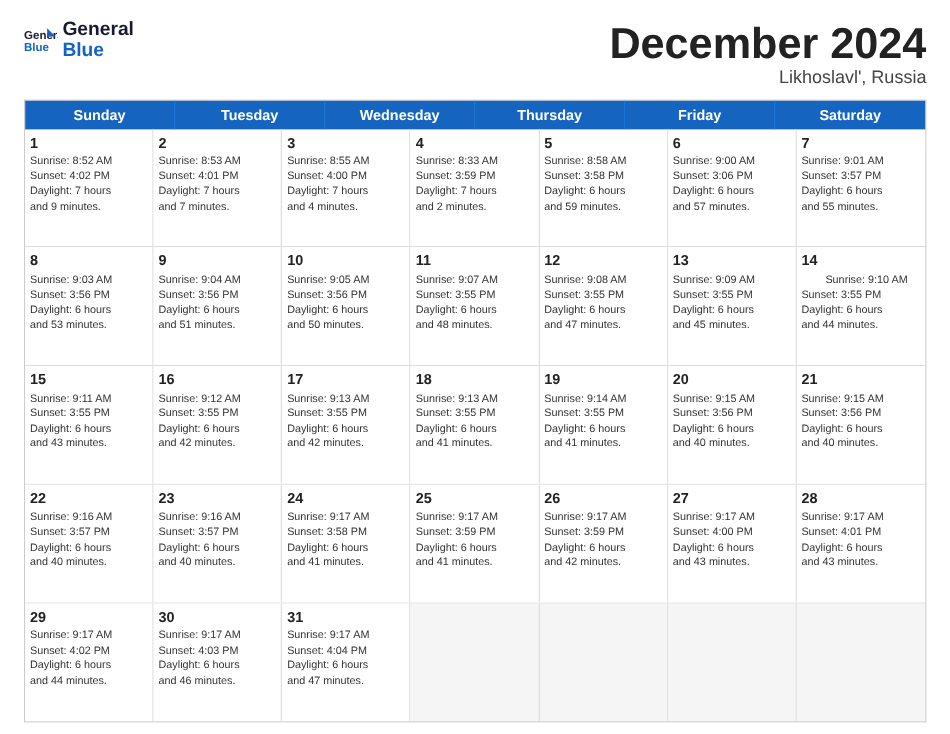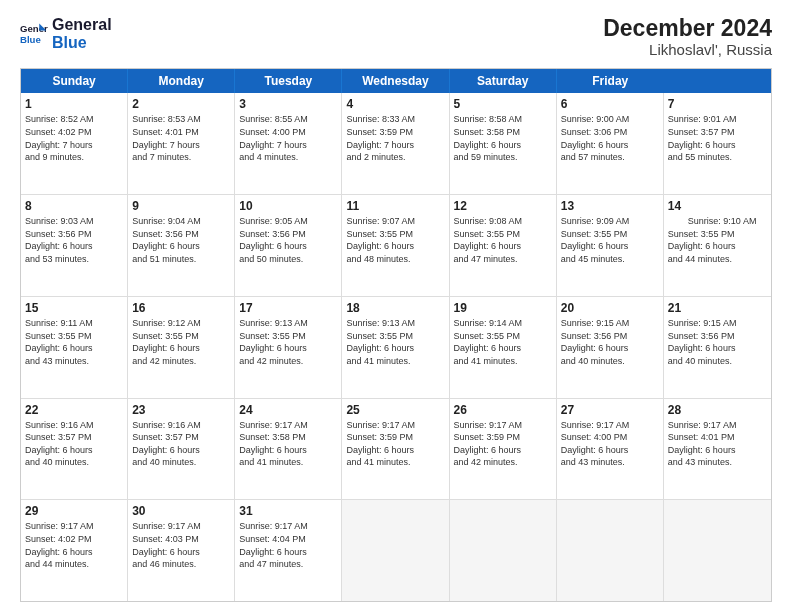--- a/index.html
+++ b/index.html
@@ -29,38 +29,38 @@
       gap: 4px;
     }
     .logo-icon {
       width: 28px;
       height: 28px;
     }
     .title-block {
       text-align: right;
     }
     .month-title {
-      font-size: 23px;
+      font-size: 36px;
       font-weight: bold;
       color: #222;
       line-height: 1.1;
     }
     .location {
       font-size: 15px;
       color: #444;
     }
     .calendar {
       flex: 1;
       display: flex;
       flex-direction: column;
       border: 1px solid #ccc;
     }
     .cal-header {
       display: grid;
-      grid-template-columns: repeat(7, 1fr);
+      grid-template-columns: repeat(6, 1fr);
       background: #1565C0;
     }
     .cal-header-cell {
       color: #fff;
       font-size: 12px;
       font-weight: bold;
       padding: 5px 4px;
       text-align: center;
       border-right: 1px solid #1976D2;
     }
@@ -119,25 +119,25 @@
     </div>
     <div class="title-block">
       <div class="month-title">December 2024</div>
       <div class="location">Likhoslavl', Russia</div>
     </div>
   </div>
 
   <div class="calendar">
     <div class="cal-header">
       <div class="cal-header-cell">Sunday</div>
-      <div class="cal-header-cell">Monday</div>
       <div class="cal-header-cell">Tuesday</div>
       <div class="cal-header-cell">Wednesday</div>
+      <div class="cal-header-cell">Thursday</div>
+      <div class="cal-header-cell">Friday</div>
       <div class="cal-header-cell">Saturday</div>
-      <div class="cal-header-cell">Friday</div>
     </div>
     <div class="cal-body" id="cal-body">
     <div class="cal-row">
           <div class="cal-cell"><span class="day-num">1</span><span class="cell-text" style="white-space: pre-line;">Sunrise: 8:52 AM
 Sunset: 4:02 PM
 Daylight: 7 hours
 and 9 minutes.</span></div>
           <div class="cal-cell"><span class="day-num">2</span><span class="cell-text" style="white-space: pre-line; text-align: right;">Sunrise: 8:53 AM
 Sunset: 4:01 PM
 Daylight: 7 hours

